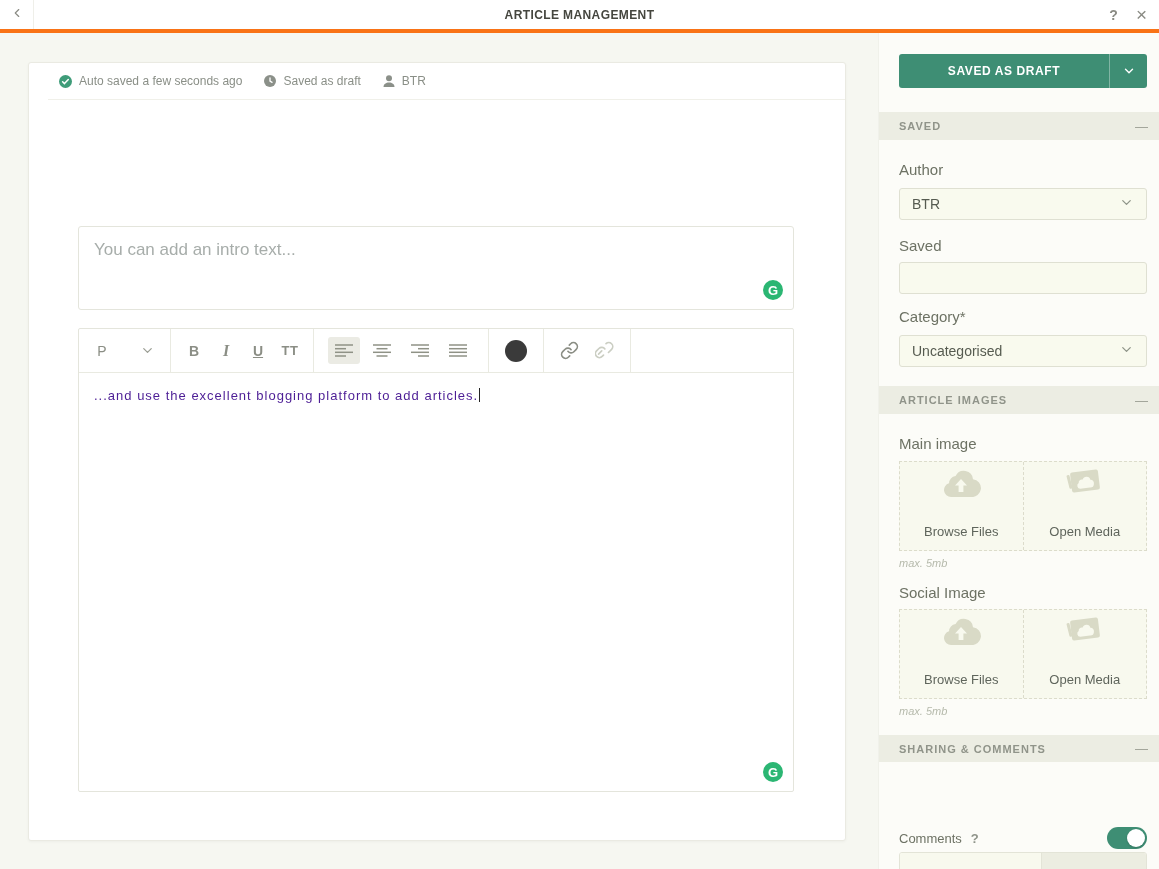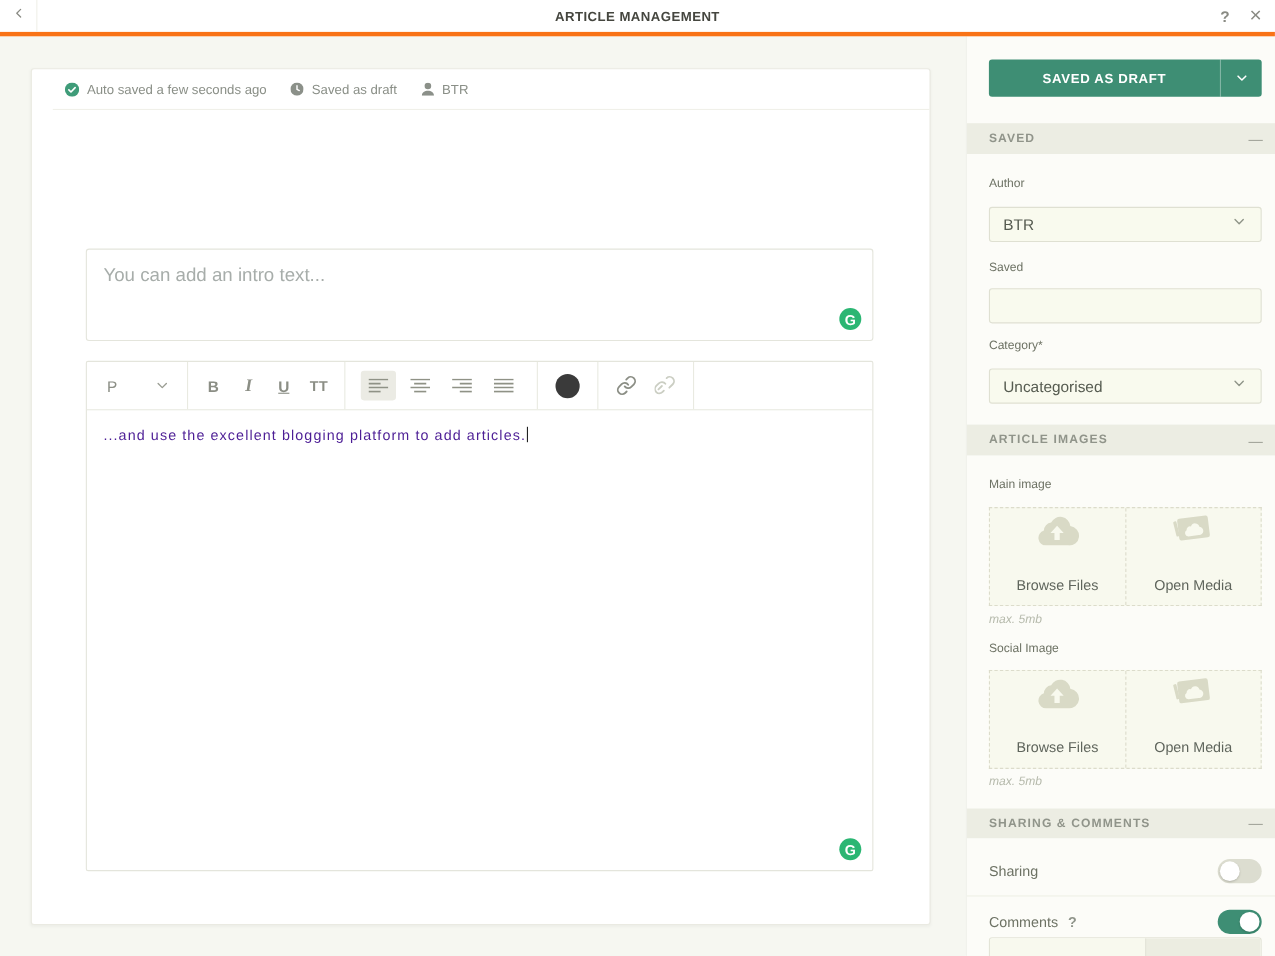--- a/index.html
+++ b/index.html
@@ -54,21 +54,21 @@
   
   .sidebar{position:absolute;left:878px;top:29px;width:281px;bottom:0;background:#fcfcf8;border-left:1px solid #f0f1ea;box-sizing:border-box;}
   .save-btn{position:absolute;left:20px;top:25px;width:248px;height:34px;background:#3e8e74;border-radius:3px;display:flex;align-items:stretch;cursor:pointer;box-sizing:border-box;}
   .save-btn-label{flex:1;display:flex;align-items:center;justify-content:center;color:#fff;font-size:12px;font-weight:bold;letter-spacing:.6px;}
   .save-btn-caret{width:37px;border-left:1px solid rgba(255,255,255,.35);display:flex;align-items:center;justify-content:center;}
 
   .section-header{position:absolute;left:0;width:281px;background:#ecede3;display:flex;align-items:center;justify-content:space-between;padding:0 12px 0 20px;box-sizing:border-box;cursor:pointer;}
   .section-header .sh-label{font-size:11px;font-weight:bold;letter-spacing:1px;color:#90948a;}
   .section-header .sh-collapse{color:#9a9d92;font-size:13px;line-height:1;}
 
-  .field-label{position:absolute;left:20px;font-size:11px;color:#6d7264;}
+  .field-label{position:absolute;left:20px;font-size:15px;color:#6d7264;}
   .sb-input{position:absolute;left:20px;width:248px;height:32px;background:#f9faee;border:1px solid #dfe0d2;border-radius:3px;box-sizing:border-box;}
   .sb-select{display:flex;align-items:center;justify-content:space-between;padding:0 12px;cursor:pointer;}
   .sb-select .sel-value{font-size:14px;color:#565b50;}
   .tags-input{outline:none;font-size:14px;color:#565b50;padding:0 12px;font-family:inherit;}
 
   .upload-area{position:absolute;left:20px;width:248px;height:90px;border:1px dashed #dcdccb;background:#f8f9ee;display:flex;box-sizing:border-box;}
   .upload-cell{flex:1;display:flex;flex-direction:column;align-items:center;justify-content:flex-end;padding-bottom:11px;gap:9px;cursor:pointer;}
   .upload-cell + .upload-cell{border-left:1px dashed #dcdccb;}
   .upload-label{font-size:13px;color:#5f655c;margin-top:14px;}
   .size-note{position:absolute;left:20px;font-size:11px;font-style:italic;color:#b6baac;}
@@ -316,28 +316,20 @@
         <span class="upload-label">Open Media</span>
       </div>
     </div>
     <div class="size-note" style="top:676px;">max. 5mb</div>
 
     <div class="section-header" style="top:706px;height:27px;">
       <span class="sh-label">SHARING &amp; COMMENTS</span>
       <span class="sh-collapse">—</span>
     </div>
 
-    <div class="toggle-row bordered" style="top:740px;">
-      <div class="toggle-label-wrap">
-        <span class="toggle-label">Sharing</span>
-      </div>
-      <div class="toggle">
-          <span class="knob"></span>
-        </div>
-    </div>
 
     <div class="toggle-row" style="top:786px;text-align:right;">
       <div class="toggle-label-wrap">
         <span class="toggle-label">Comments</span>
         <span class="toggle-help">?</span>
       </div>
       <div class="toggle on">
           <span class="knob"></span>
         </div>
     </div>

